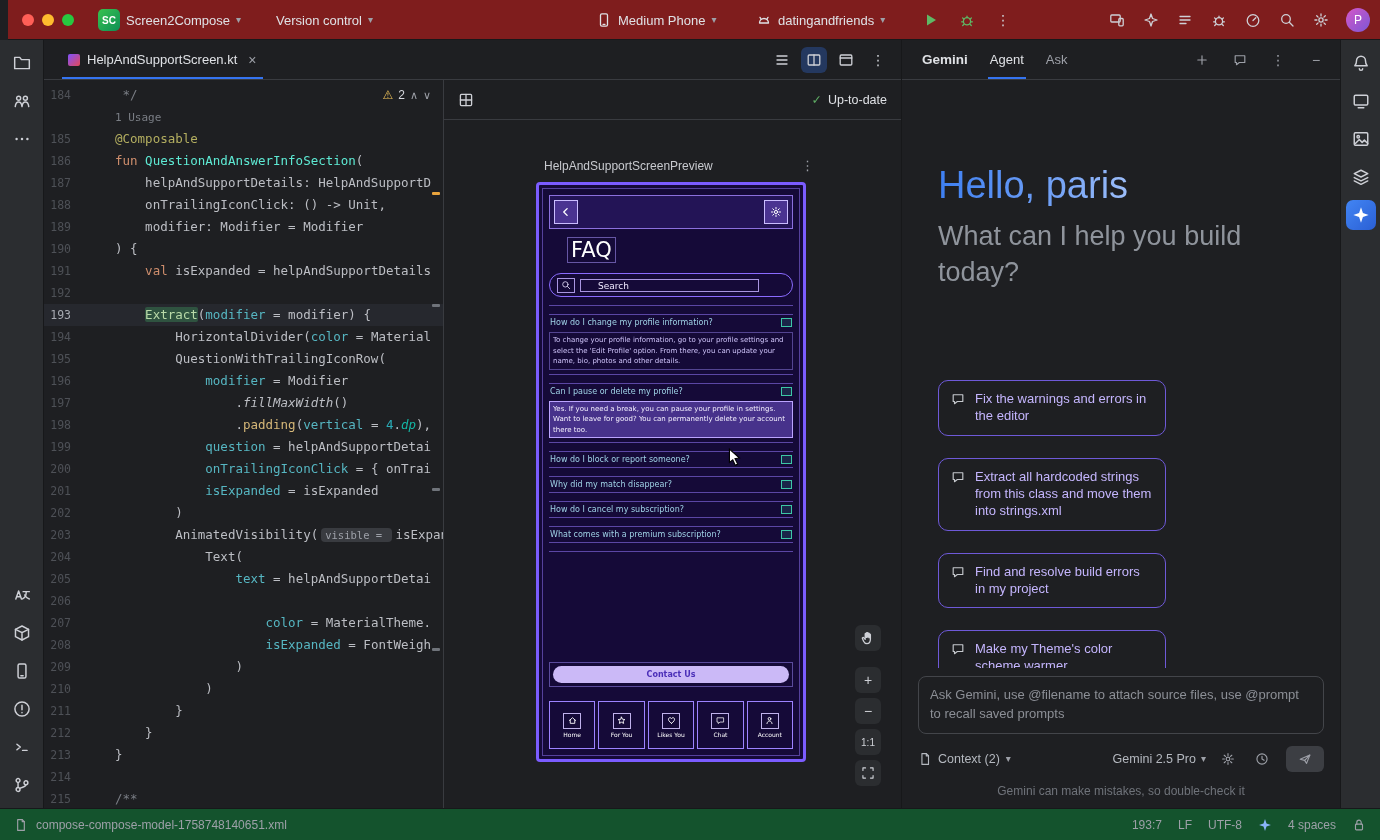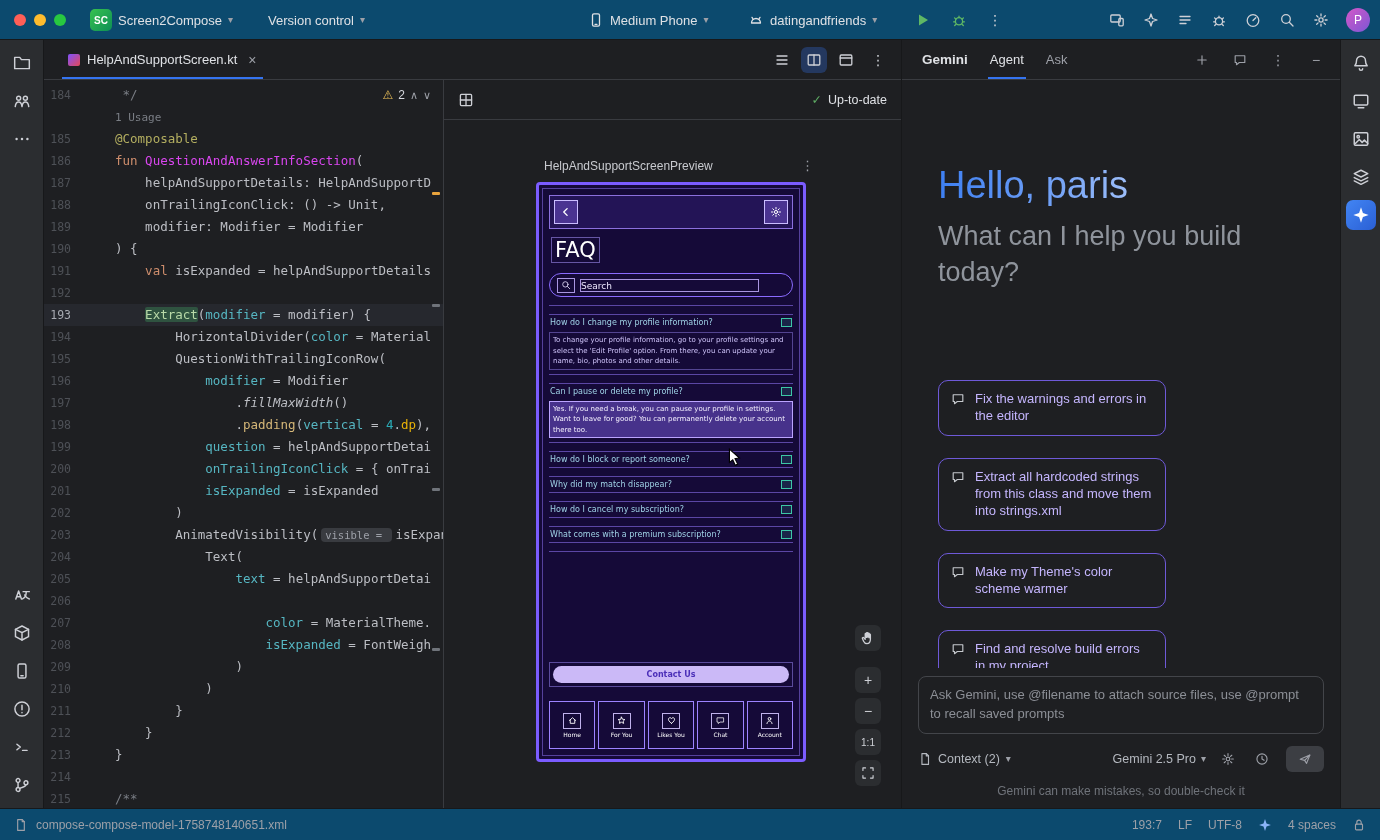--- a/index.html
+++ b/index.html
@@ -4,21 +4,21 @@
 <style>
   *{box-sizing:border-box;margin:0;padding:0}
   html,body{width:1380px;height:840px;overflow:hidden;background:#1e1f22;color:#dfe1e5;
     font-family:"Liberation Sans",sans-serif;font-size:13px}
   body{position:relative}
   .ic{display:inline-flex;align-items:center;justify-content:center;flex:0 0 auto}
   .s9{width:9px;height:9px}.s10{width:10px;height:10px}.s12{width:12px;height:12px}
   .s14{width:14px;height:14px}.s16{width:16px;height:16px}.s18{width:18px;height:18px}
 
   
-  .titlebar{position:absolute;top:0;left:0;right:0;height:40px;background:#0c4a6e;
+  .titlebar{position:absolute;top:0;left:8px;right:0;height:40px;background:#7f1d1d;
     border-bottom:1px solid #17181a}
   .lights{position:absolute;left:14px;top:14px;display:flex;gap:8px}
   .light{width:12px;height:12px;border-radius:50%}
   .light.red{background:#ff5f57}.light.yellow{background:#febc2e}.light.green{background:#28c840}
   .tb-item{position:absolute;top:0;height:40px;display:flex;align-items:center;gap:6px;
     color:#dfe1e5;cursor:default}
   .chev{color:#9da0a8;font-size:10px;line-height:1}
   .sc-logo{width:22px;height:22px;border-radius:5px;background:linear-gradient(135deg,#38c24f,#0d8f55);
     color:#fff;font-size:10px;font-weight:bold;display:flex;align-items:center;justify-content:center}
   .tb-right{position:absolute;right:10px;top:0;height:40px;display:flex;align-items:center;gap:4px}
@@ -54,23 +54,23 @@
   .center-row{flex:1;display:flex;min-height:0}
   
   .code-pane{width:399px;min-width:399px;position:relative;overflow:hidden;padding-top:4px;background:#1e1f22}
   .code-row{display:flex;height:22px;line-height:22px;font-family:"DejaVu Sans Mono",monospace;
     font-size:12.5px;white-space:pre}
   .code-row .gut{width:27px;flex:0 0 27px;text-align:right;color:#4e5157;font-size:11.5px}
   .code-row .src{margin-left:44px;flex:1;overflow:hidden;white-space:pre}
   .code-row.current{background:#26282e}
   .code-row.current .gut{color:#a7aab1}
   .tk-c{color:#7a7e85}.tk-h{color:#7a7e85;font-size:11px}
-  .tk-a{color:#b3ae60}.tk-k{color:#cf8e6d}.tk-f{color:#d946ef}
+  .tk-a{color:#b3ae60}.tk-k{color:#cf8e6d}.tk-f{color:#5eead4}
   .tk-p{color:#56b6c2}.tk-d{color:#bcbec4}.tk-m{color:#2aacb8}
-  .tk-e{color:#eab308;}.tk-y{color:#d5b778;}
+  .tk-e{color:#14b8a6;font-style:italic}.tk-y{color:#d5b778;}
   .tk-w{color:#bcbec4;font-style:italic}
   .tk-g{color:#b9d9a8;background:#2f5340;border-radius:2px}
   .tk-i{color:#9da0a8;background:#393b40;border-radius:4px;padding:1px 4px;font-size:10.5px;margin:0 3px}
   .editor-widget{position:absolute;top:8px;right:12px;display:flex;align-items:center;gap:5px;
     color:#d5d7dd;font-size:12px}
   .warn-ic{color:#f2c55c}
   .nav-arrow{color:#9da0a8;font-size:11px}
   .tick{position:absolute;right:3px;width:8px;height:3px;border-radius:1px;background:#6f737a}
   .tick.orange{background:#e8a33d}
 
@@ -85,28 +85,28 @@
   .pv-title{color:#c8cacf;font-size:12px}
   .pv-kebab{margin-left:auto;color:#9da0a8;font-size:13px}
 
   .phone{position:absolute;left:92px;top:62px;width:270px;height:580px;background:#150a38;
     border:3px solid #7b5cff;border-radius:4px;padding:3px;font-family:"DejaVu Sans",sans-serif}
   .wf-inner{height:100%;border:1px solid rgba(150,120,255,.5);padding:6px;display:flex;flex-direction:column}
   .wf-top{height:34px;border:1px solid rgba(165,135,255,.8);background:rgba(95,60,210,.2);
     display:flex;align-items:center;justify-content:space-between;padding:4px;flex:0 0 auto}
   .wf-box{width:24px;height:24px;border:1.5px solid #cbbdff;background:rgba(150,110,255,.35);
     display:flex;align-items:center;justify-content:center;color:#fff}
-  .wf-title{margin:8px 2px 2px;font-size:21px;font-weight:500;color:#fff;width:fit-content;
+  .wf-title{margin:8px 18px 2px;font-size:21px;font-weight:500;color:#fff;width:fit-content;
     padding:0 3px;border:1px solid rgba(170,150,255,.55)}
   .wf-search{height:24px;border:1.5px solid #8a6bff;border-radius:12px;display:flex;align-items:center;
     gap:5px;padding:0 7px;margin:8px 0 4px;flex:0 0 auto}
   .wf-sicon{width:18px;height:15px;border:1px solid rgba(195,175,255,.85);display:flex;
     align-items:center;justify-content:center;color:#e8e2ff}
   .wf-stext{flex:1;margin-right:26px;border:1px solid rgba(195,175,255,.85);font-size:9px;
-    color:#efeaff;padding:0 0;height:13px;line-height:12px}
+    color:#efeaff;padding:0 17px;height:13px;line-height:12px}
   .wf-list{flex:1;overflow:hidden;margin-top:4px;display:flex;flex-direction:column}
   .wf-sep{height:10px;border-top:1px solid rgba(150,120,255,.55);border-bottom:1px solid rgba(150,120,255,.55);flex:0 0 auto}
   .wf-q{display:flex;align-items:center;padding:3px 1px;flex:0 0 auto}
   .wf-qt{font-size:8px;color:#9fd2e6;white-space:nowrap;overflow:hidden}
   .wf-qbox{width:11px;height:9px;border:1px solid #3cc7a6;background:rgba(60,200,170,.15);margin-left:auto}
   .wf-a{font-size:7px;line-height:1.5;color:#cfc4fa;border:1px solid rgba(160,140,255,.45);
     padding:2px 3px;margin:2px 0 4px;flex:0 0 auto}
   .wf-a.sel{background:rgba(140,108,255,.42);border-color:#bba4ff;color:#f4f0ff}
   .wf-contact-outer{border:1px solid rgba(160,140,255,.5);padding:3px;margin:8px 0 14px;flex:0 0 auto}
   .wf-contact{background:#cbb9f7;border-radius:9px;height:17px;display:flex;align-items:center;
@@ -148,21 +148,21 @@
     font-size:13px;color:#8c8f96;line-height:1.45}
   .gx-controls{display:flex;align-items:center;margin-top:12px;gap:10px;color:#b4b8bf;font-size:12.5px}
   .gx-chip{display:flex;align-items:center;gap:6px}
   .gx-model{margin-left:auto;display:flex;align-items:center;gap:5px}
   .gx-iconbtn{width:24px;height:24px;display:flex;align-items:center;justify-content:center;color:#9da0a8}
   .gx-send{width:38px;height:26px;border-radius:6px;background:#3c3e43;display:flex;align-items:center;
     justify-content:center;color:#9da0a8;margin-left:2px}
   .gx-disclaimer{text-align:center;color:#6f737a;font-size:12px;padding:12px 0 10px}
 
   
-  .statusbar{position:absolute;bottom:0;left:0;right:0;height:32px;background:#0c4a6e;
+  .statusbar{position:absolute;bottom:0;left:0;right:0;height:32px;background:#14532d;
     border-top:1px solid #17181a;display:flex;align-items:center;padding:0 14px;gap:16px;
     color:#9da0a8;font-size:12px}
   .sb-left{display:flex;align-items:center;gap:8px}
   .sb-right{margin-left:auto;display:flex;align-items:center;gap:16px}
   .sb-spark{color:#8ab4f8}
 </style>
 </head>
 <body>
 
 <div class="titlebar">
@@ -666,29 +666,29 @@
               </svg>
             </span>
             <span>Extract all hardcoded strings from this class and move them into strings.xml</span>
           </div>
           <div class="gx-card">
             <span class="ic s14">
               <svg viewBox="0 0 16 16" width="100%" height="100%" fill="none" stroke="currentColor" stroke-width="1.3" stroke-linecap="round" stroke-linejoin="round">
                 <path d="M2.5 3.2h11v7.6H7.2L4 13.4v-2.6H2.5z"></path>
               </svg>
             </span>
-            <span>Make my Theme's color scheme warmer</span>
+            <span>Find and resolve build errors in my project</span>
           </div>
           <div class="gx-card">
             <span class="ic s14">
               <svg viewBox="0 0 16 16" width="100%" height="100%" fill="none" stroke="currentColor" stroke-width="1.3" stroke-linecap="round" stroke-linejoin="round">
                 <path d="M2.5 3.2h11v7.6H7.2L4 13.4v-2.6H2.5z"></path>
               </svg>
             </span>
-            <span>Find and resolve build errors in my project</span>
+            <span>Make my Theme's color scheme warmer</span>
           </div>
         </div>
     </div>
     <div class="gx-bottom">
       <div class="gx-input">Ask Gemini, use @filename to attach source files, use @prompt to recall saved prompts</div>
       <div class="gx-controls">
         <span class="gx-chip">
           <span class="ic s14">
               <svg viewBox="0 0 16 16" width="100%" height="100%" fill="none" stroke="currentColor" stroke-width="1.3" stroke-linecap="round" stroke-linejoin="round">
                 <path d="M4.5 1.8h5l2.5 2.5v9.9h-7.5z"></path>

